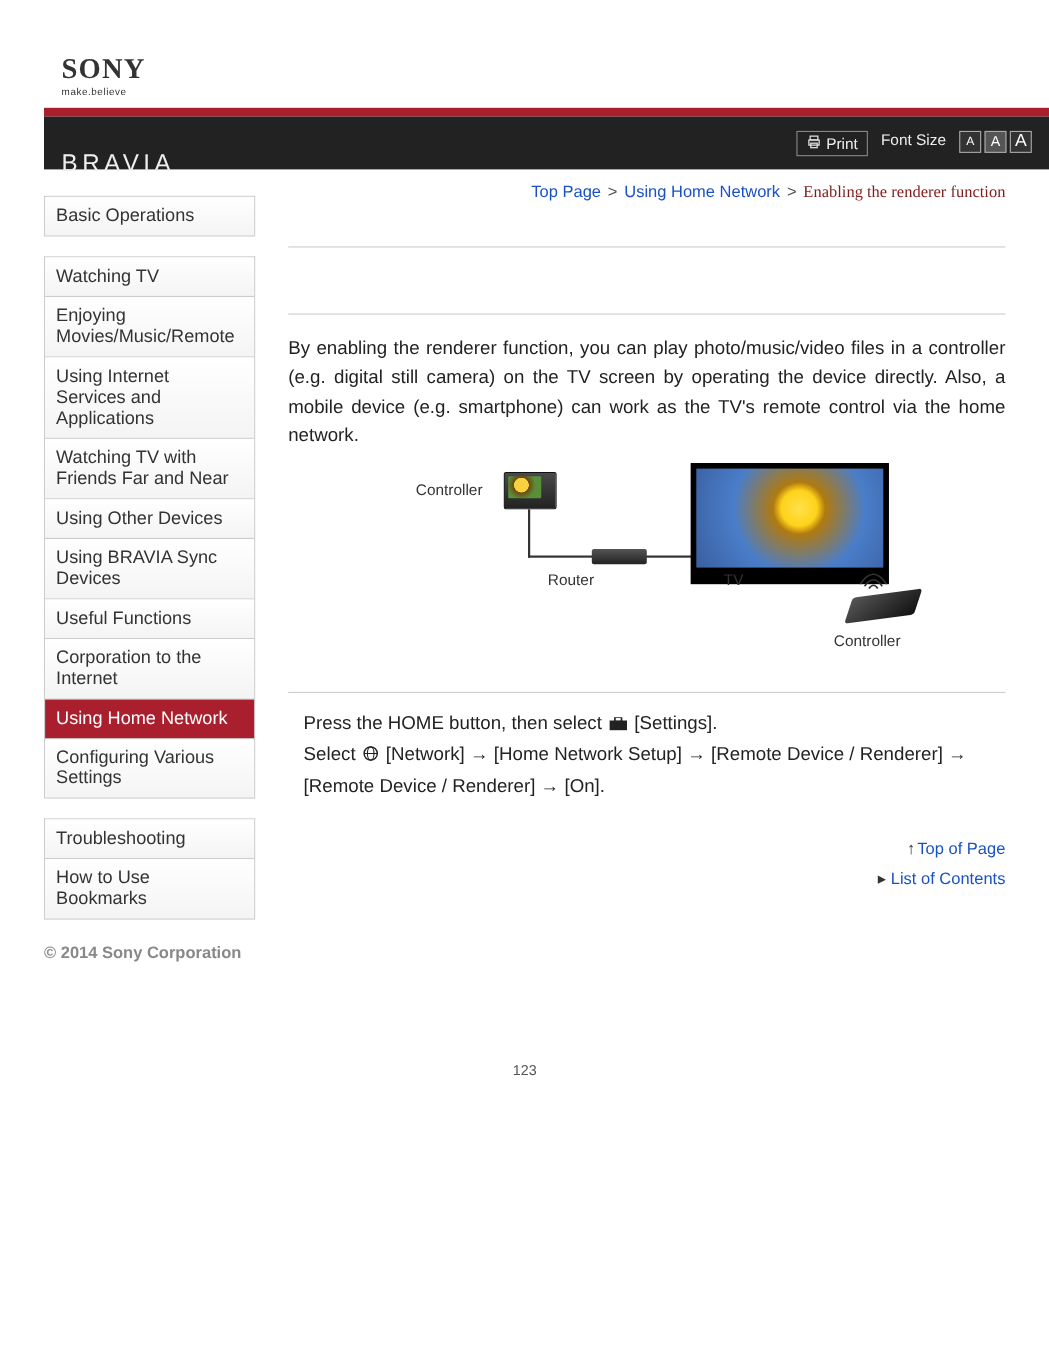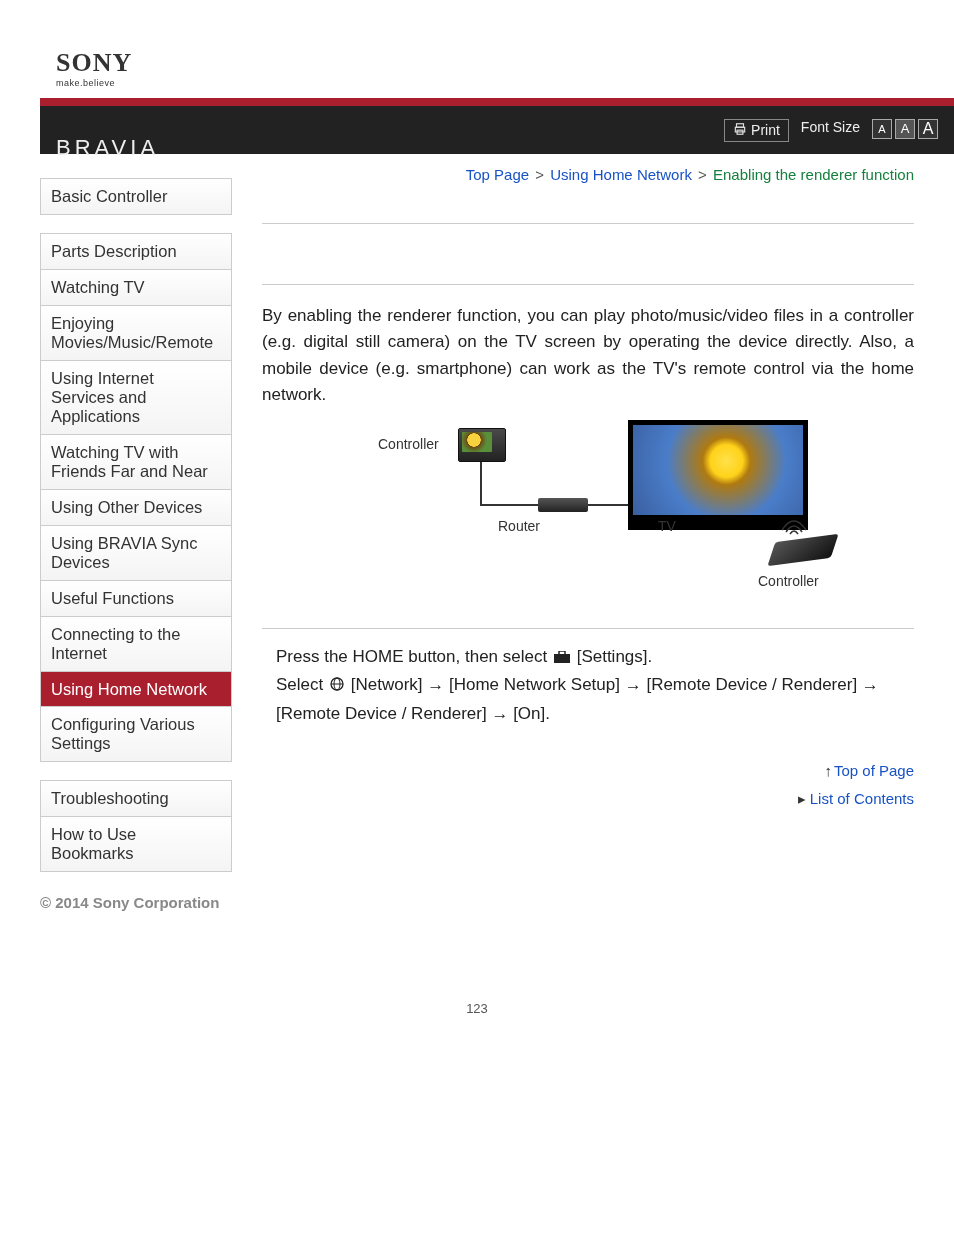--- a/index.html
+++ b/index.html
@@ -36,21 +36,21 @@
   .nav-item {
     padding: 8px 10px; font-size: 16.5px; color: #333;
     border-bottom: 1px solid #ccc; background: linear-gradient(#fff,#f4f4f4);
     cursor: pointer; line-height: 1.15;
   }
   .nav-item.active { background: #aa1f2e; color: #fff; }
   .main { flex: 1; padding-top: 6px; }
   .breadcrumb { text-align: right; font-size: 15px; margin-bottom: 40px; }
   .breadcrumb a { color: #1852c4; text-decoration: none; }
   .breadcrumb .sep { color: #555; margin: 0 2px;}
-  .breadcrumb .current { color: #15803d; }
+  .breadcrumb .current { color: #7f1d1d; font-family: Liberation Serif, serif; }
   hr.sep { border: none; border-top: 1px solid #ccc; margin: 0; }
   .hr-gap { height: 60px; }
   .body-text { font-size: 17px; line-height: 1.55; margin: 18px 0 20px 0; text-align: justify;}
   .diagram { display:flex; justify-content:center; margin: 10px 0 30px 0;}
   .diagram-inner { position: relative; width: 520px; height: 170px; }
   .d-label { position:absolute; font-size:14px; color:#333;}
   .d-controller-img {
     position:absolute; left:130px; top:0; width:48px; height:34px;
     background: linear-gradient(#4a4a4a,#222); border:1px solid #111; border-radius:2px;
   }
@@ -114,32 +114,31 @@
         <div class="fs-btn">A</div>
         <div class="fs-btn m">A</div>
         <div class="fs-btn l">A</div>
       </div>
     </div>
   </div>
 
   <div class="content-wrap">
     <div class="sidebar">
       <div class="nav-group" id="nav-g1">
-          <div class="nav-item">Basic Controller</div>
+          <div class="nav-item">Basic Operations</div>
         </div>
       <div class="nav-group" id="nav-g2">
-          <div class="nav-item">Parts Description</div>
           <div class="nav-item">Watching TV</div>
           <div class="nav-item">Enjoying Movies/Music/Remote</div>
           <div class="nav-item">Using Internet Services and Applications</div>
           <div class="nav-item">Watching TV with Friends Far and Near</div>
           <div class="nav-item">Using Other Devices</div>
           <div class="nav-item">Using BRAVIA Sync Devices</div>
           <div class="nav-item">Useful Functions</div>
-          <div class="nav-item">Connecting to the Internet</div>
+          <div class="nav-item">Corporation to the Internet</div>
           <div class="nav-item active">Using Home Network</div>
           <div class="nav-item">Configuring Various Settings</div>
         </div>
       <div class="nav-group" id="nav-g3">
           <div class="nav-item">Troubleshooting</div>
           <div class="nav-item">How to Use Bookmarks</div>
         </div>
     </div>
 
     <div class="main">

